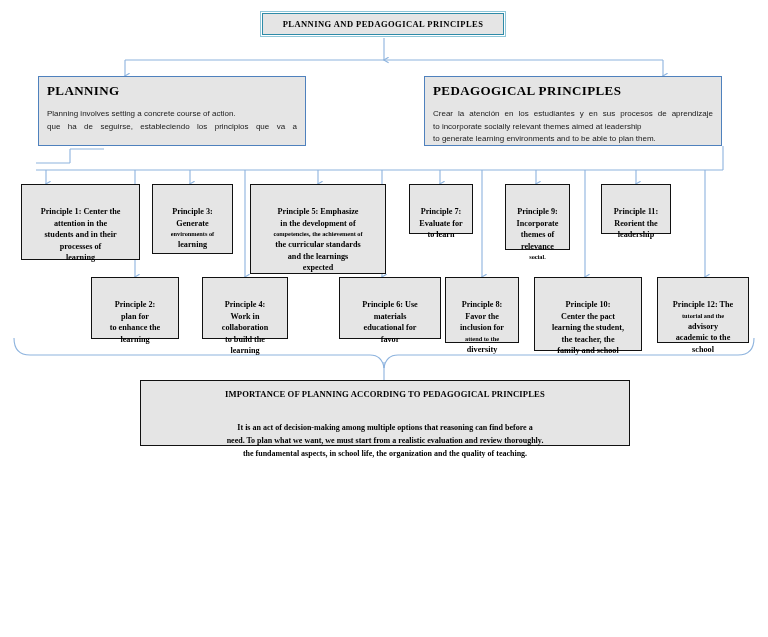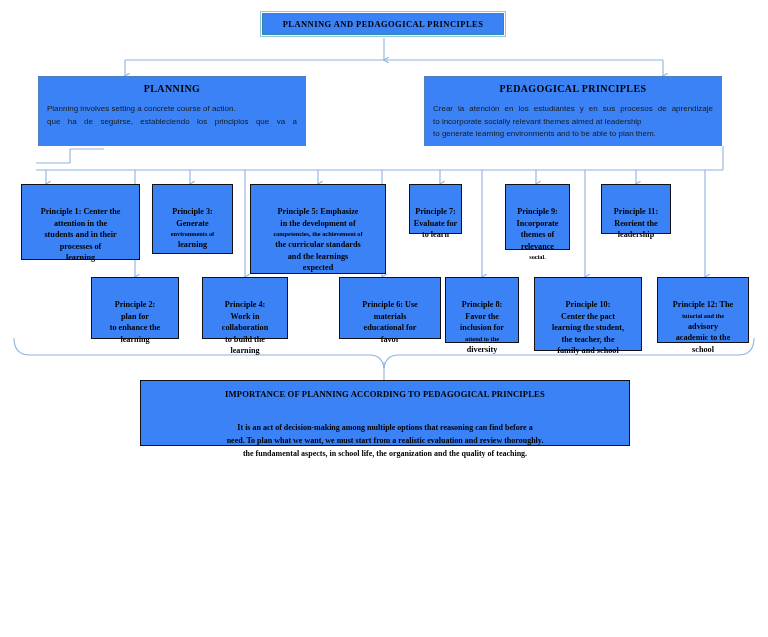--- a/index.html
+++ b/index.html
@@ -27,21 +27,21 @@
     left: 0; top: 0;
     width: 768px; height: 637px;
     z-index: 1;
     pointer-events: none;
   }
 
   
   .node {
     position: absolute;
     z-index: 2;
-    background: #3b82f6;
+    background: #e5e5e5;
     text-align: center;
   }
 
   
   .title-box {
     border: 1.5px solid #2E8BA8;
     outline: 1px solid #8FC6D8;
     outline-offset: 1px;
     display: flex;
     align-items: center;
@@ -55,23 +55,22 @@
   }
 
   
   .section-box {
     border: 1px solid #4F81BD;
     padding: 6px 8px 4px 8px;
     text-align: left;
   }
   .section-box .sec-title {
     display: block;
-    text-align: center;
-    font-weight: bold;
-    font-size: 10px;
+    font-weight: bold;
+    font-size: 13px;
     letter-spacing: 0.4px;
     margin-bottom: 9px;
   }
   .section-box .sec-line {
     display: block;
     font-family: "Liberation Sans", "DejaVu Sans", sans-serif;
     font-size: 8px;
     line-height: 12.5px;
     color: #1a1a1a;
   }
@@ -206,21 +205,21 @@
 
   <div class="node principle" style="left:250px; top:184px; width:136px; height:90px;">
     <span class="pline">Principle 5: Emphasize</span>
     <span class="pline">in the development of</span>
     <span class="pline small">competencies, the achievement of</span>
     <span class="pline">the curricular standards</span>
     <span class="pline">and the learnings</span>
     <span class="pline">expected</span>
   </div>
 
-  <div class="node principle" style="left:409px; top:184px; width:53px; height:50px;">
+  <div class="node principle" style="left:409px; top:184px; width:64px; height:50px;">
     <span class="pline">Principle 7:</span>
     <span class="pline">Evaluate for</span>
     <span class="pline">to learn</span>
   </div>
 
   <div class="node principle" style="left:505px; top:184px; width:65px; height:66px;">
     <span class="pline">Principle 9:</span>
     <span class="pline">Incorporate</span>
     <span class="pline">themes of</span>
     <span class="pline">relevance</span>

